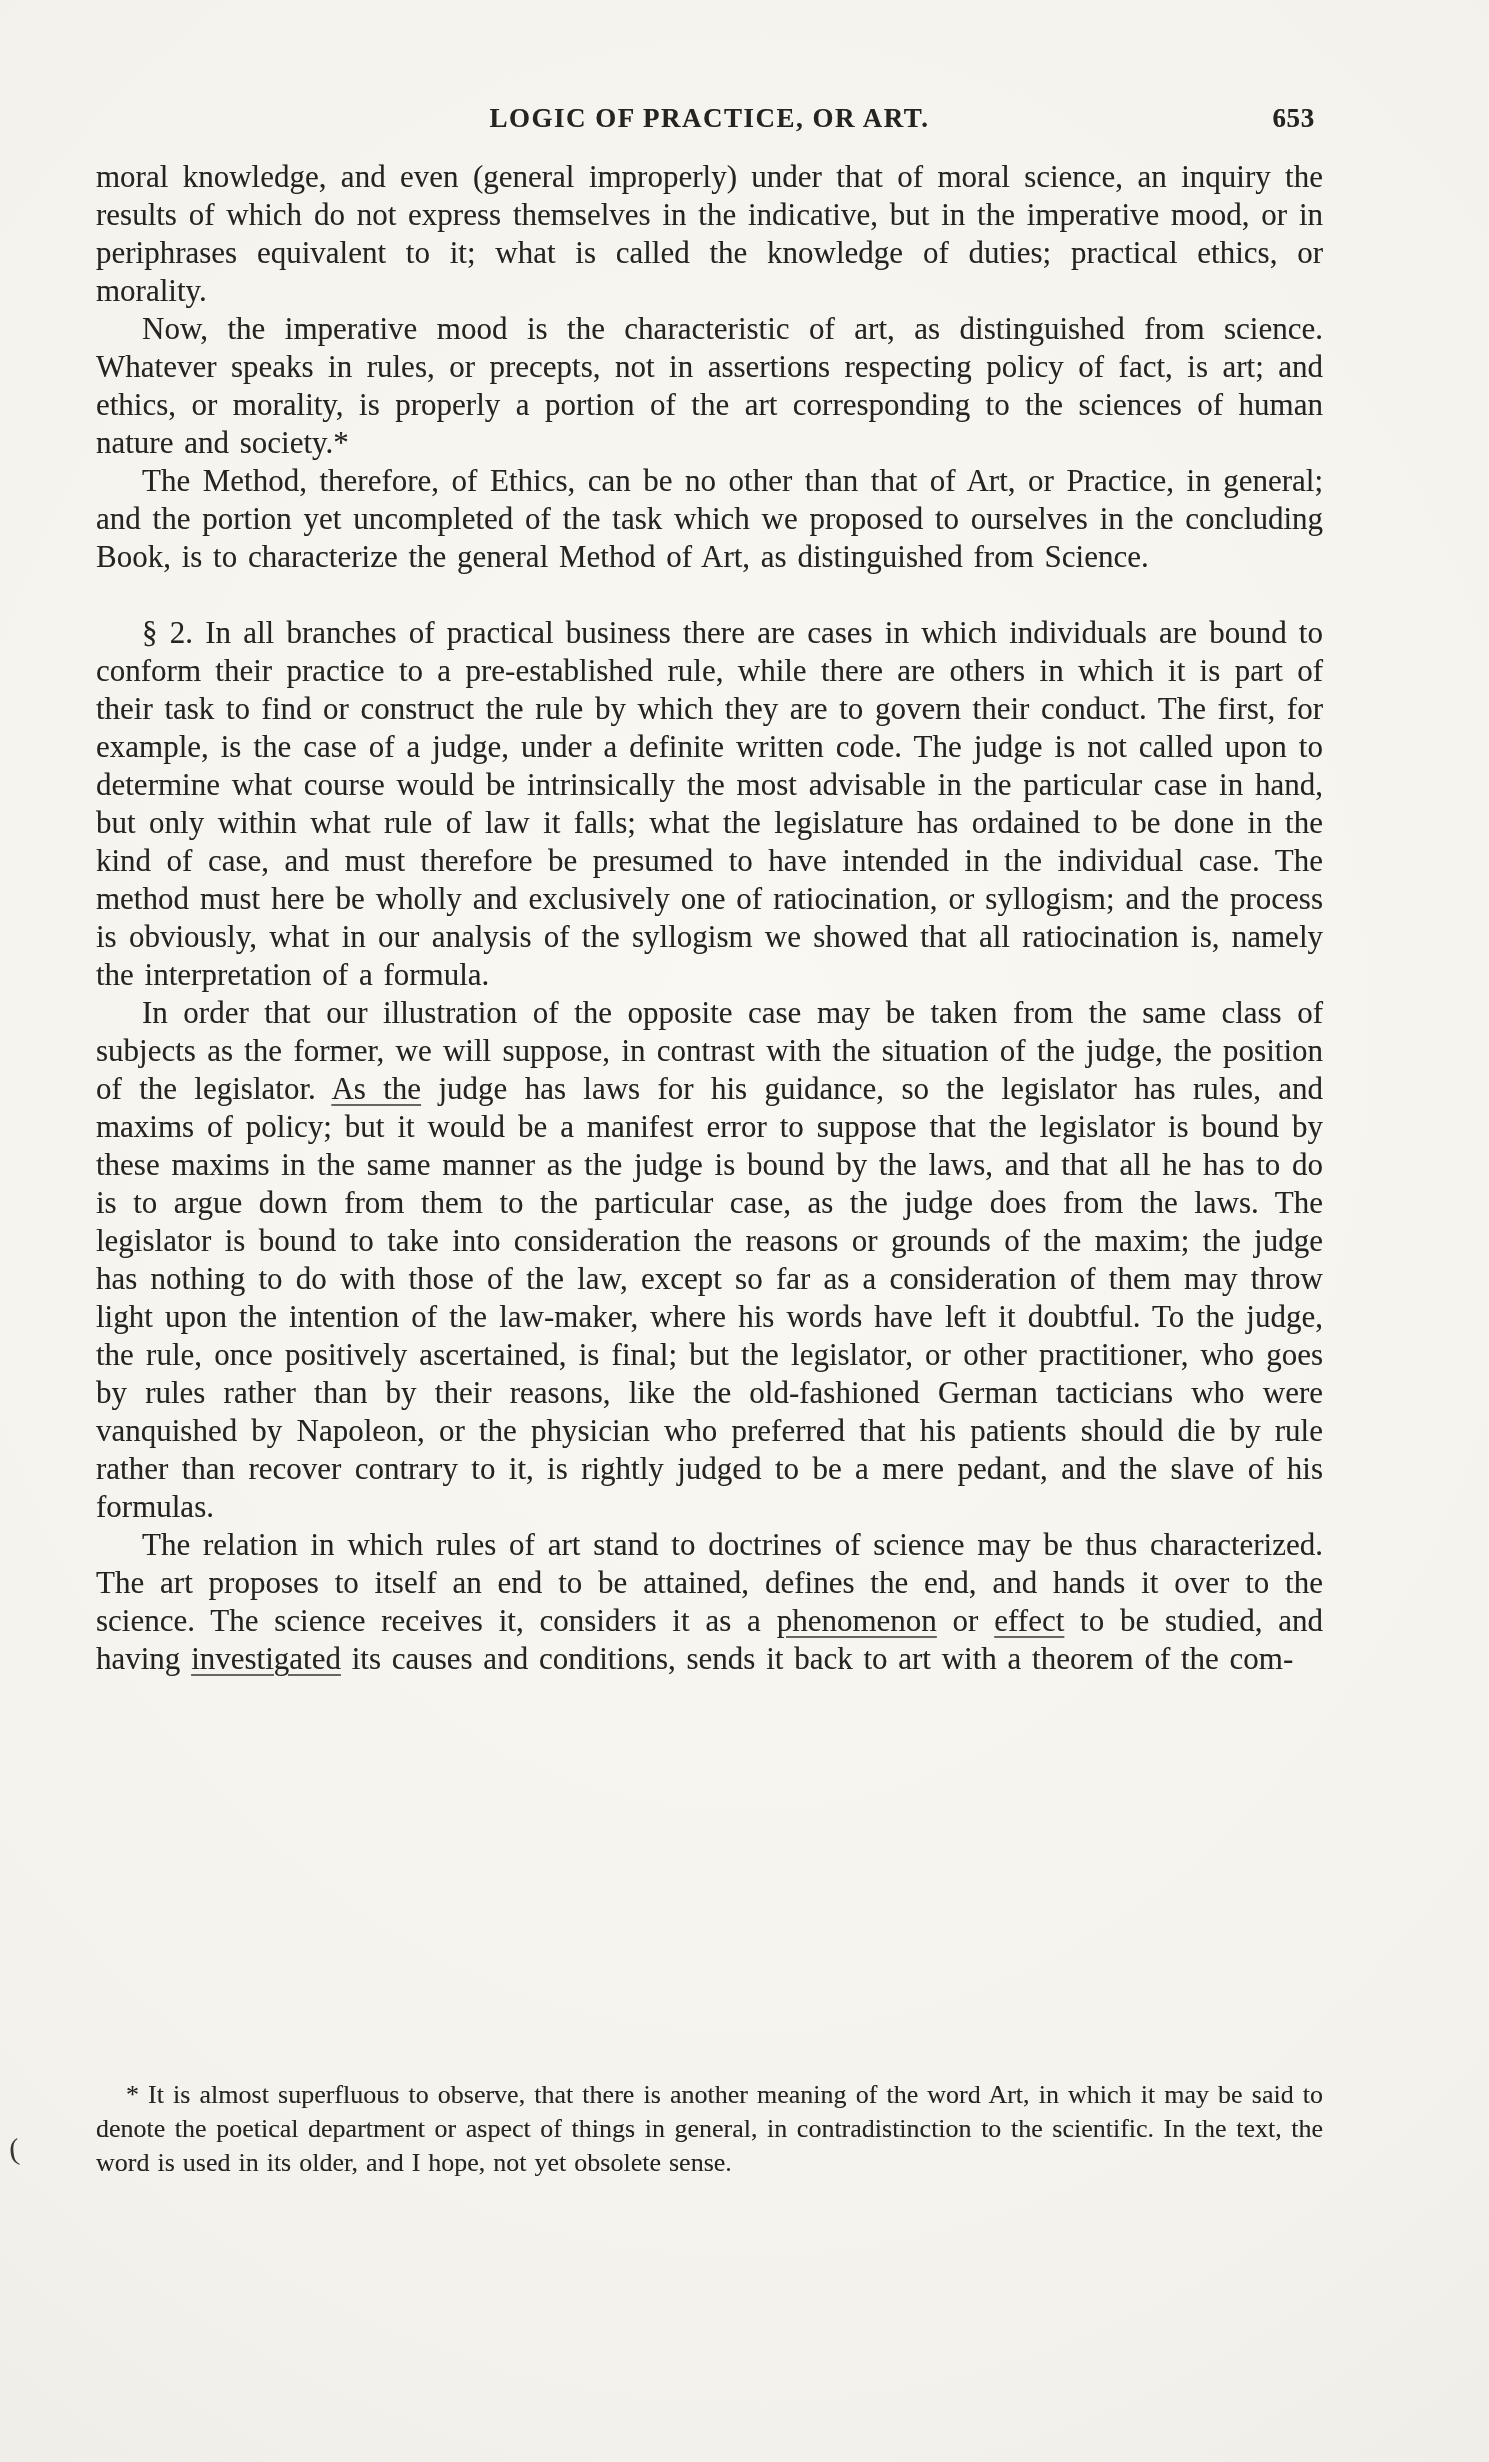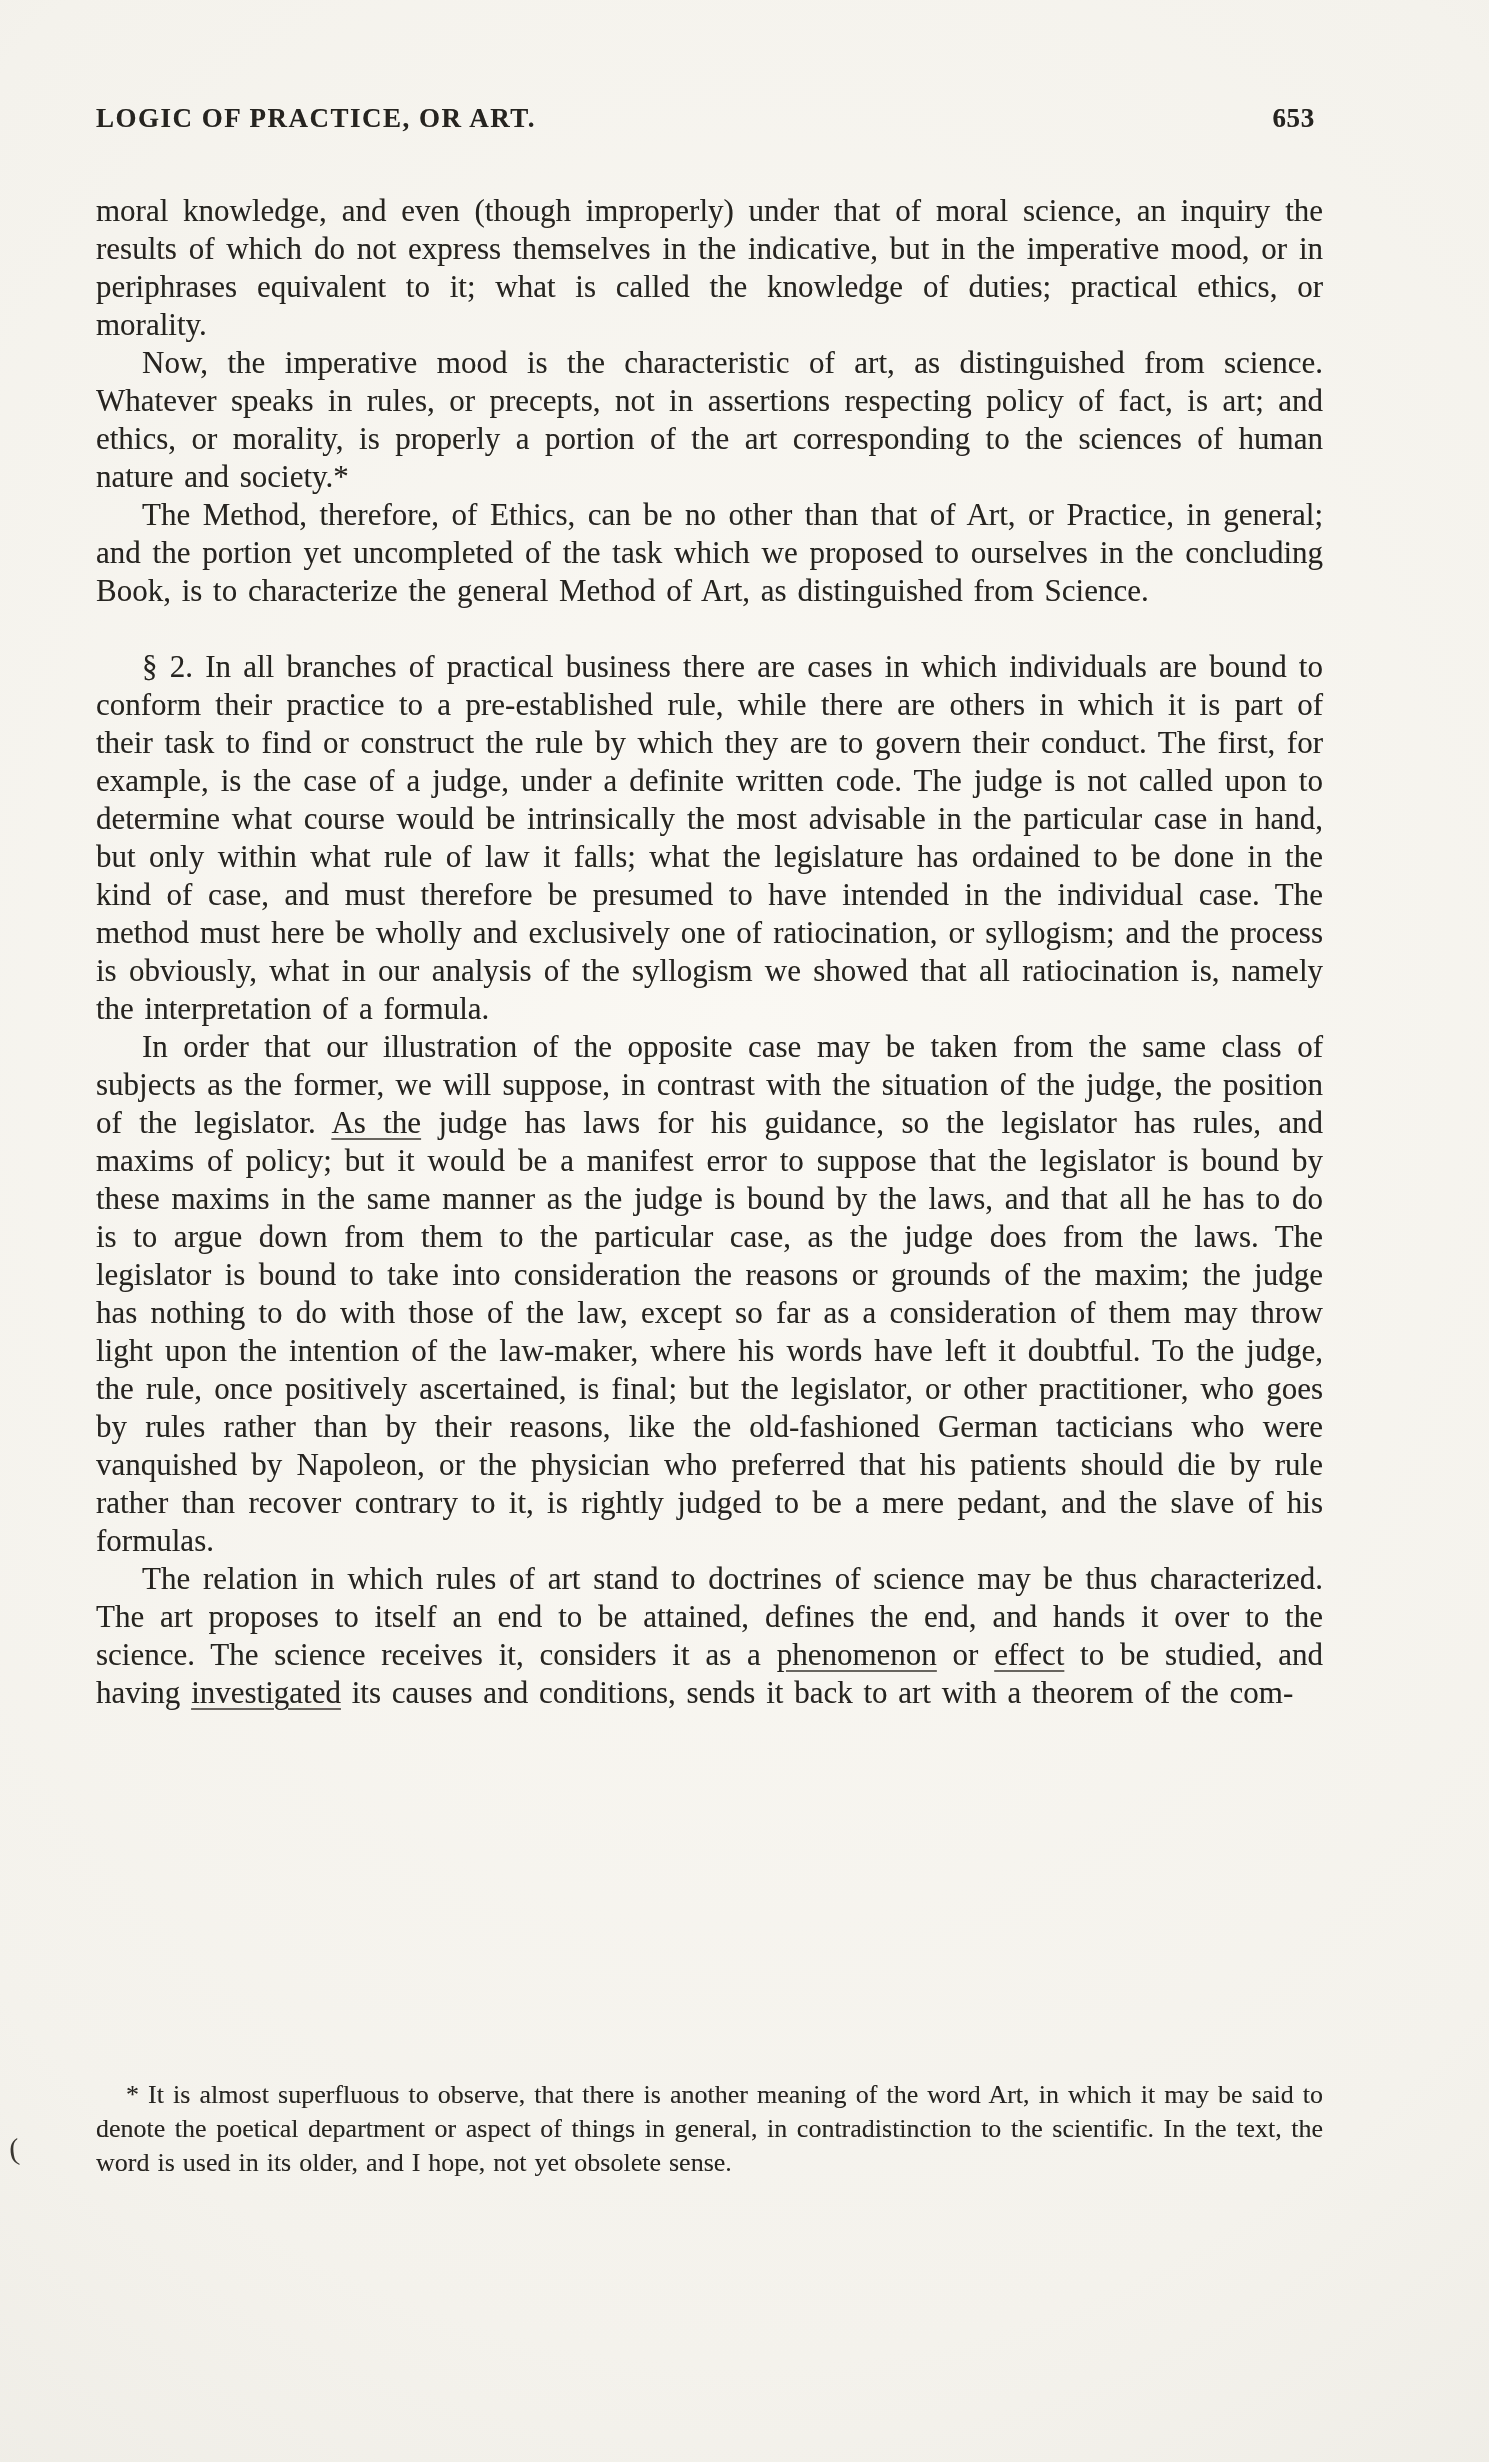--- a/index.html
+++ b/index.html
@@ -19,24 +19,25 @@
     background: #f5f3ee;
     background-image: radial-gradient(ellipse 120% 90% at 50% 42%, #faf8f3 0%, #f4f2ec 60%, #e9e7e0 100%);
   }
   .content {
     position: absolute;
     left: 0; top: 0; right: 0;
     padding: 103px 166px 0 96px;
   }
   .running-header {
     position: relative;
+    text-align: center;
     font-weight: 700;
     font-size: 27px;
     letter-spacing: 1.5px;
-    margin-bottom: 58px;
+    margin-bottom: 24px;
     text-shadow: 0 0 0.4px rgba(40,36,30,0.35);
   }
   .page-number {
     position: absolute;
     right: 8px;
     top: 0;
     letter-spacing: 0.7px;
   }
   .body-text {
     font-size: 31px;
@@ -80,21 +81,21 @@
 
 <div class="page">
   <div class="content">
 
     <div class="running-header">
       <span class="running-title">LOGIC OF PRACTICE, OR ART.</span>
       <span class="page-number">653</span>
     </div>
 
     <div class="body-text">
-      <p class="para">moral knowledge, and even (though improperly) under that of moral science, an inquiry the results of which do not express themselves in the indicative, but in the imperative mood, or in periphrases equivalent to it; what is called the knowledge of duties; practical ethics, or morality.</p>
+      <p class="para">moral knowledge, and even (general improperly) under that of moral science, an inquiry the results of which do not express themselves in the indicative, but in the imperative mood, or in periphrases equivalent to it; what is called the knowledge of duties; practical ethics, or morality.</p>
       <p class="para indent">Now, the imperative mood is the characteristic of art, as distinguished from science. Whatever speaks in rules, or precepts, not in assertions respecting policy of fact, is art; and ethics, or morality, is properly a portion of the art corresponding to the sciences of human nature and society.*</p>
       <p class="para indent">The Method, therefore, of Ethics, can be no other than that of Art, or Practice, in general; and the portion yet uncompleted of the task which we proposed to ourselves in the concluding Book, is to characterize the general Method of Art, as distinguished from Science.</p>
       <p class="para indent section-gap">§ 2. In all branches of practical business there are cases in which individuals are bound to conform their practice to a pre-established rule, while there are others in which it is part of their task to find or construct the rule by which they are to govern their conduct. The first, for example, is the case of a judge, under a definite written code. The judge is not called upon to determine what course would be intrinsically the most advisable in the particular case in hand, but only within what rule of law it falls; what the legislature has ordained to be done in the kind of case, and must therefore be presumed to have intended in the individual case. The method must here be wholly and exclusively one of ratiocination, or syllogism; and the process is obviously, what in our analysis of the syllogism we showed that all ratiocination is, namely the interpretation of a formula.</p>
       <p class="para indent">In order that our illustration of the opposite case may be taken from the same class of subjects as the former, we will suppose, in contrast with the situation of the judge, the position of the legislator. <u>As the</u> judge has laws for his guidance, so the legislator has rules, and maxims of policy; but it would be a manifest error to suppose that the legislator is bound by these maxims in the same manner as the judge is bound by the laws, and that all he has to do is to argue down from them to the particular case, as the judge does from the laws. The legislator is bound to take into consideration the reasons or grounds of the maxim; the judge has nothing to do with those of the law, except so far as a consideration of them may throw light upon the intention of the law-maker, where his words have left it doubtful. To the judge, the rule, once positively ascertained, is final; but the legislator, or other practitioner, who goes by rules rather than by their reasons, like the old-fashioned German tacticians who were vanquished by Napoleon, or the physician who preferred that his patients should die by rule rather than recover contrary to it, is rightly judged to be a mere pedant, and the slave of his formulas.</p>
       <p class="para indent">The relation in which rules of art stand to doctrines of science may be thus characterized. The art proposes to itself an end to be attained, defines the end, and hands it over to the science. The science receives it, considers it as a <u>phenomenon</u> or <u>effect</u> to be studied, and having <u>investigated</u> its causes and conditions, sends it back to art with a theorem of the com-</p>
     </div>
 
   </div>
 
   <div class="footnote">* It is almost superfluous to observe, that there is another meaning of the word Art, in which it may be said to denote the poetical department or aspect of things in general, in contradistinction to the scientific. In the text, the word is used in its older, and I hope, not yet obsolete sense.</div>

